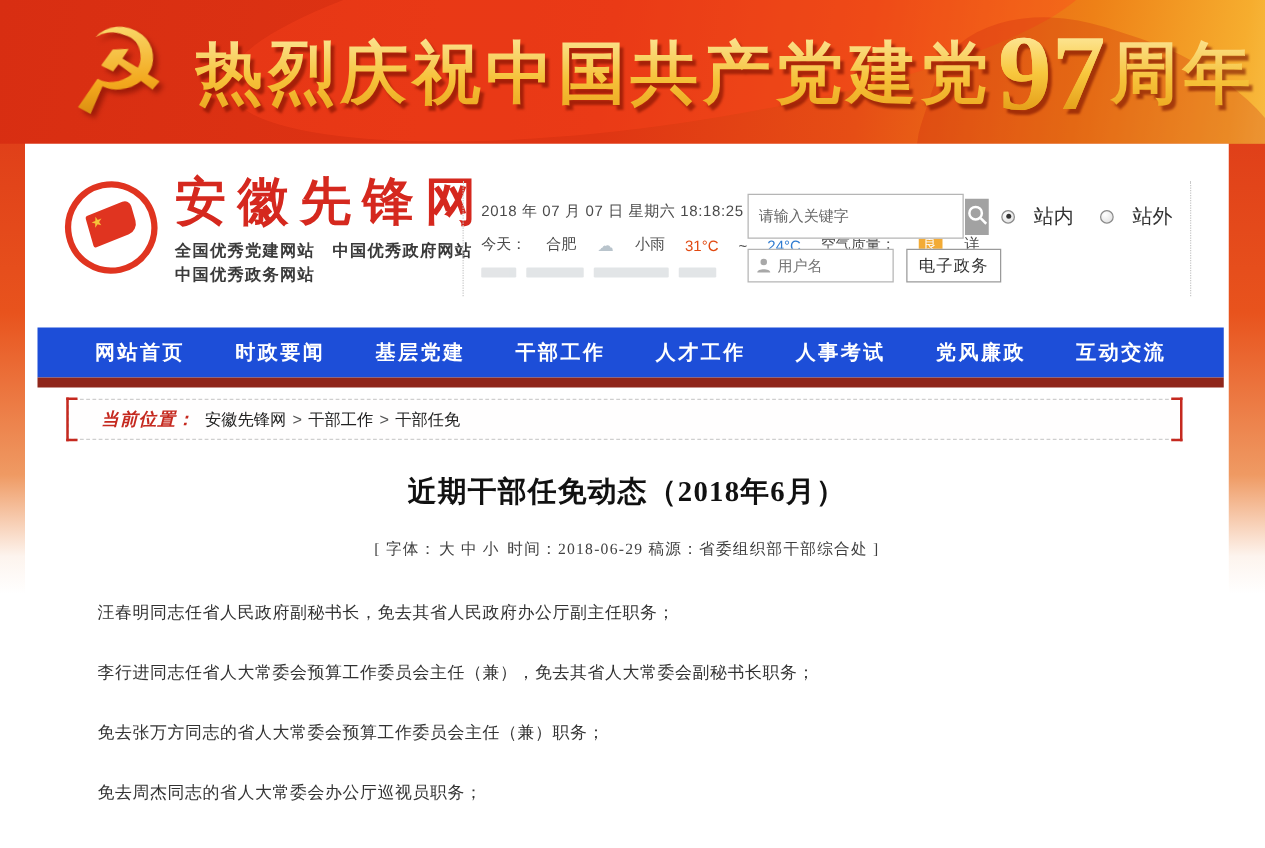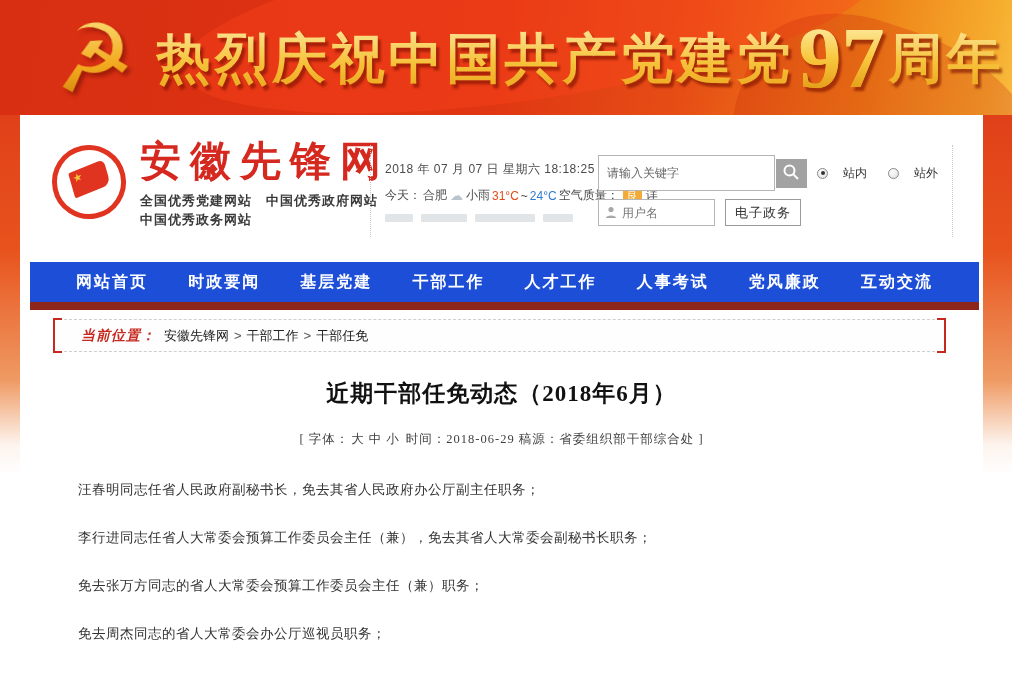--- a/index.html
+++ b/index.html
@@ -77,21 +77,21 @@
     color:#d5281e; letter-spacing:9px; line-height:48px;
   }
   .logo-sub { font-size:13px; font-weight:bold; color:#3a3a3a; letter-spacing:1px; margin-top:6px; line-height:19px; }
 
   .header-divider { position:absolute; top:30px; bottom:25px; border-left:1px dotted #c9c9c9; }
   .divider-1 { left:350px; }
   .divider-2 { left:932px; }
 
   .datetime-block { position:absolute; left:365px; top:46px; width:205px; font-size:12px; color:#4a4a4a; }
   .date-line { letter-spacing:.5px; white-space:nowrap; }
-  .weather-line { margin-top:9px; white-space:nowrap; display:flex; align-items:center; gap:2px; }
+  .weather-line { margin-top:9px; white-space:nowrap; display:flex; align-items:flex-end; gap:16px; }
   .weather-line .cloud { color:#b9c4cc; font-size:13px; margin:0 1px; }
   .temp-high { color:#e14a12; }
   .temp-low { color:#2f7bd0; }
   .aqi-badge {
     display:inline-block; background:#f3ab35; color:#fff; font-size:11px;
     padding:1px 4px; border-radius:2px; margin:0 2px;
   }
   .weather-faded { margin-top:10px; display:flex; gap:8px; opacity:.28; }
   .weather-faded i { display:block; height:8px; background:#9aa3aa; border-radius:1px; }
 
@@ -99,21 +99,21 @@
   .search-row { display:flex; align-items:center; }
   .search-input {
     width:210px; height:36px; border:1px solid #b5b5b5; padding:0 8px;
     font-size:12px; color:#444; outline:none;
   }
   .search-input::placeholder { color:#666; }
   .search-btn {
     width:38px; height:29px; background:#a2a2a2; border:none; cursor:pointer;
     display:flex; align-items:center; justify-content:center; margin-left:1px;
   }
-  .radio-group { display:flex; align-items:center; margin-left:10px; font-size:12px; color:#333; gap:15px; white-space:nowrap; }
+  .radio-group { display:flex; align-items:center; margin-left:10px; font-size:16px; color:#333; gap:15px; white-space:nowrap; }
   .radio-dot {
     width:11px; height:11px; border-radius:50%; border:1px solid #8a8a8a;
     background:radial-gradient(circle at 35% 30%, #fff, #dcdcdc); display:inline-block; position:relative; cursor:pointer;
   }
   .radio-dot.checked::after {
     content:""; position:absolute; left:2.5px; top:2.5px; width:4px; height:4px;
     border-radius:50%; background:#333;
   }
   .login-row { display:flex; align-items:center; margin-top:8px; gap:10px; }
   .login-field {

